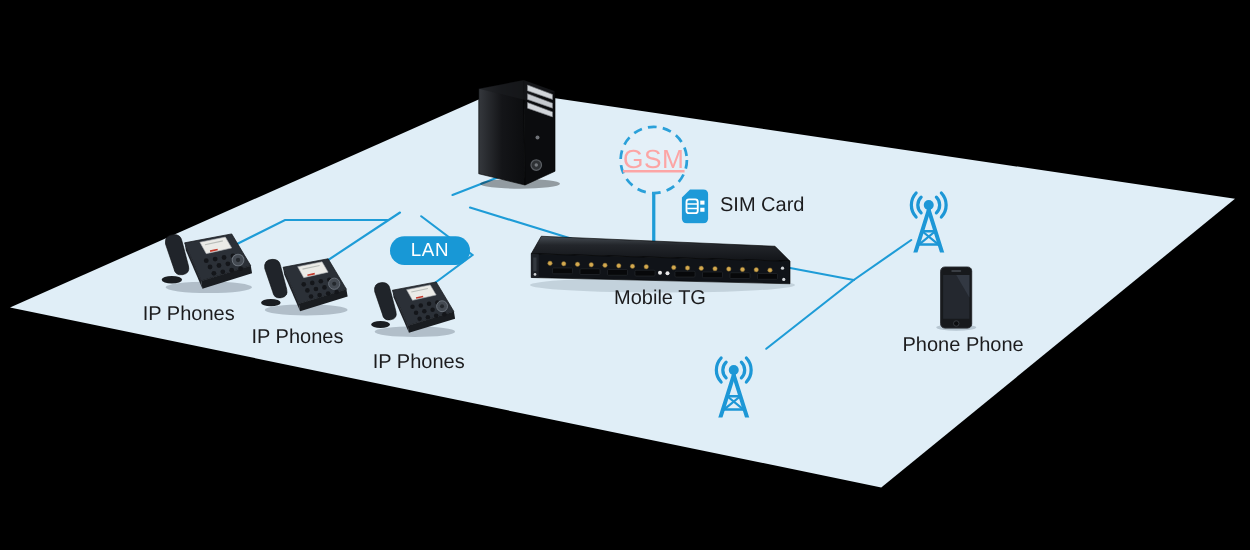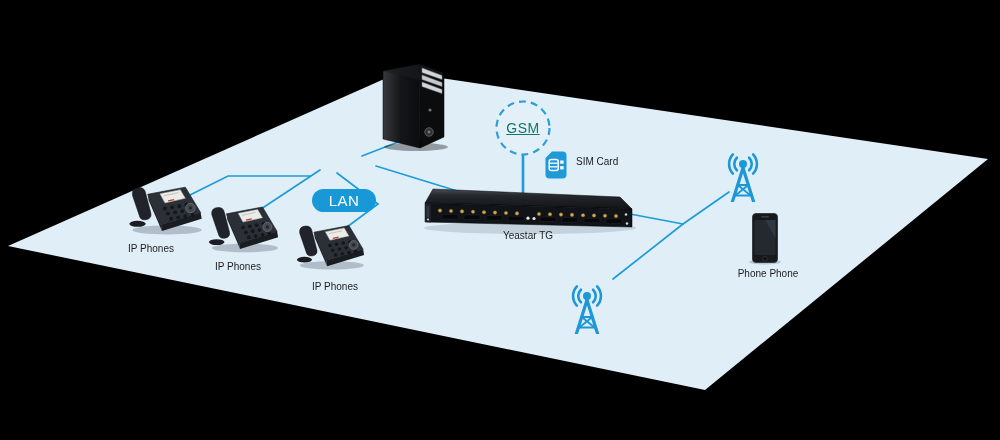--- a/index.html
+++ b/index.html
@@ -3,32 +3,32 @@
 <meta charset="utf-8">
 <style>
   html,body{margin:0;padding:0;background:#000;}
   .stage{
     position:relative;width:1000px;height:440px;background:#000;
     overflow:hidden;font-family:"Liberation Sans",sans-serif;
   }
   .stage svg{position:absolute;left:0;top:0;}
   .abs{position:absolute;}
   .lbl{
-    position:absolute;font-size:10px;color:#1c1c1e;white-space:nowrap;
+    position:absolute;font-size:16px;color:#1c1c1e;white-space:nowrap;
     font-family:"Liberation Sans",sans-serif;
   }
   .lbl.center{text-align:center;}
   #lan-badge{
     left:312px;top:149px;width:64px;height:23px;background:#1898d6;
     border-radius:12px;display:flex;align-items:center;justify-content:center;
     color:#fff;font-size:15px;letter-spacing:.5px;margin-top:40px;
   }
   #gsm-label{
     left:493px;top:99px;width:60px;height:58px;display:flex;align-items:center;
-    justify-content:center;color:#0f766e;font-size:14px;letter-spacing:.5px;text-decoration:underline;
+    justify-content:center;color:#fca5a5;font-size:21px;letter-spacing:.5px;text-decoration:underline;
   }
 </style>
 </head>
 <body>
 
 <div class="stage">
 
   <svg width="1000" height="440" viewBox="0 0 1000 440">
     <defs>
       <linearGradient id="towerSide" x1="0" y1="0" x2="1" y2="0">
@@ -196,19 +196,19 @@
     <polygon points="13,7 23.5,7 23.5,25" fill="#323842"></polygon>
     <rect x="9" y="3" width="8" height="1.6" rx="0.8" fill="#3a3e44"></rect>
     <circle cx="13" cy="45.8" r="2.2" fill="#0c0d0f" stroke="#3c4046" stroke-width="0.7"></circle>
   </svg>
 
   <div class="abs" id="lan-badge">
     <span>LAN</span>
   </div>
   <div class="lbl" id="gsm-label">GSM</div>
   <div class="lbl" style="left:576px;top:156px">SIM Card</div>
-  <div class="lbl center" style="left:468px;top:230px;width:120px">Yeastar TG</div>
+  <div class="lbl center" style="left:468px;top:230px;width:120px">Mobile TG</div>
   <div class="lbl center" style="left:111px;top:243px;width:80px">IP Phones</div>
   <div class="lbl center" style="left:198px;top:261px;width:80px">IP Phones</div>
   <div class="lbl center" style="left:295px;top:281px;width:80px">IP Phones</div>
   <div class="lbl center" style="left:722px;top:268px;width:92px">Phone Phone</div>
 
 </div>
 
 </body></html>

